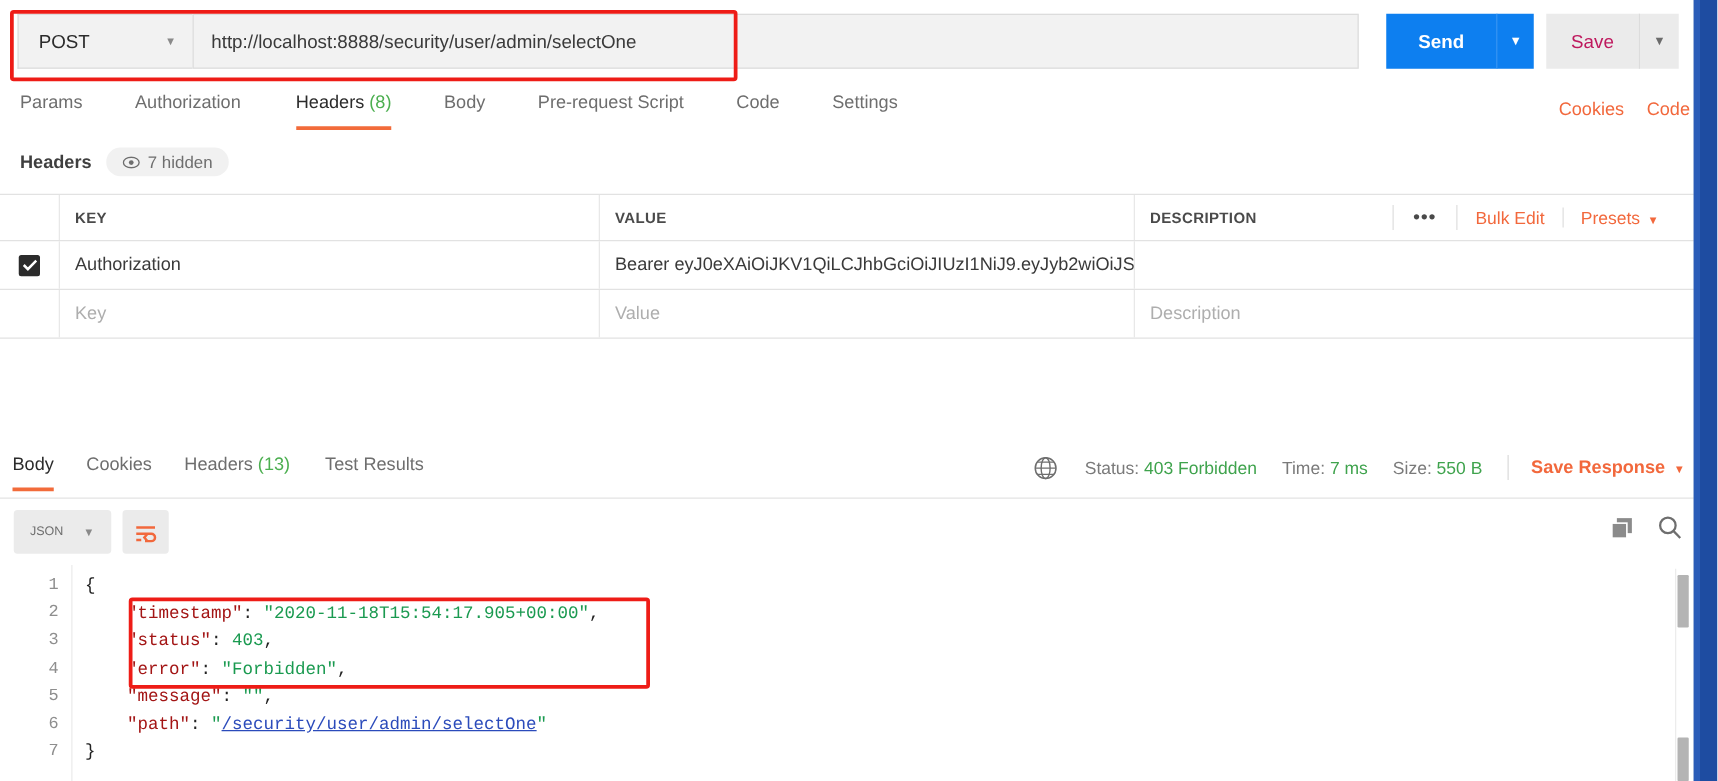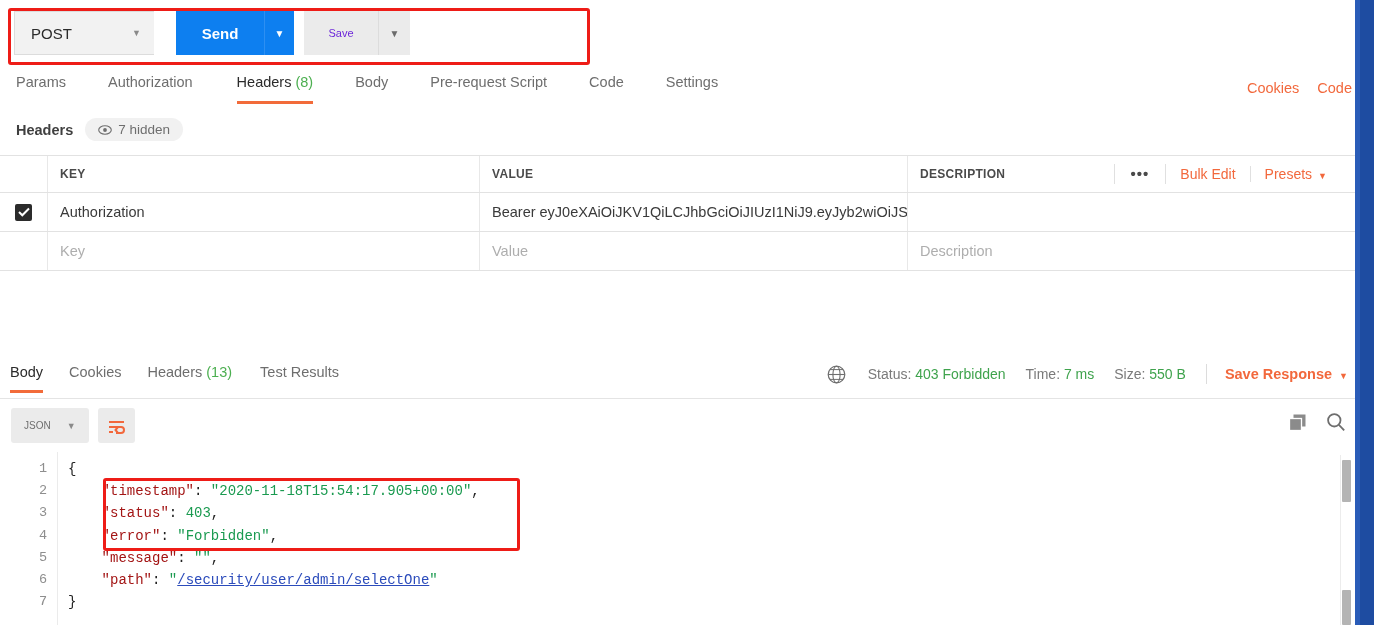--- a/index.html
+++ b/index.html
@@ -77,21 +77,21 @@
     background: #0d7ff0;
     border: none; border-left: 1px solid #2d8ff2;
     color: #fff; font-size: 10px;
     cursor: pointer;
     display: flex; align-items: center; justify-content: center;
   }
   .save-group { display: flex; flex: none; margin-left: 10px; }
   .save-btn {
     height: 44px; min-width: 74px;
     background: #ebebeb; border: none;
-    color: #6d28d9; font-size: 11px;
+    color: #be185d; font-size: 15px;
     font-family: "Liberation Sans", sans-serif;
     cursor: pointer; padding: 0 16px;
   }
   .save-caret {
     height: 44px; width: 32px;
     background: #ebebeb; border: none;
     border-left: 1px solid #dcdcdc;
     color: #6b6b6b; font-size: 10px;
     cursor: pointer;
     display: flex; align-items: center; justify-content: center;
@@ -330,20 +330,21 @@
 </head>
 <body>
 
 <div id="app">
 
   <div class="url-row">
     <div class="method-select">
       <span>POST</span>
       <span class="caret">▼</span>
     </div>
+    <input class="url-input" type="text" value="http://localhost:8888/security/user/admin/selectOne" placeholder="Enter request URL" style="">
     <div class="send-group">
       <button class="send-btn">Send</button>
       <button class="send-caret">▼</button>
     </div>
     <div class="save-group">
       <button class="save-btn">Save</button>
       <button class="save-caret">▼</button>
     </div>
   </div>
 

